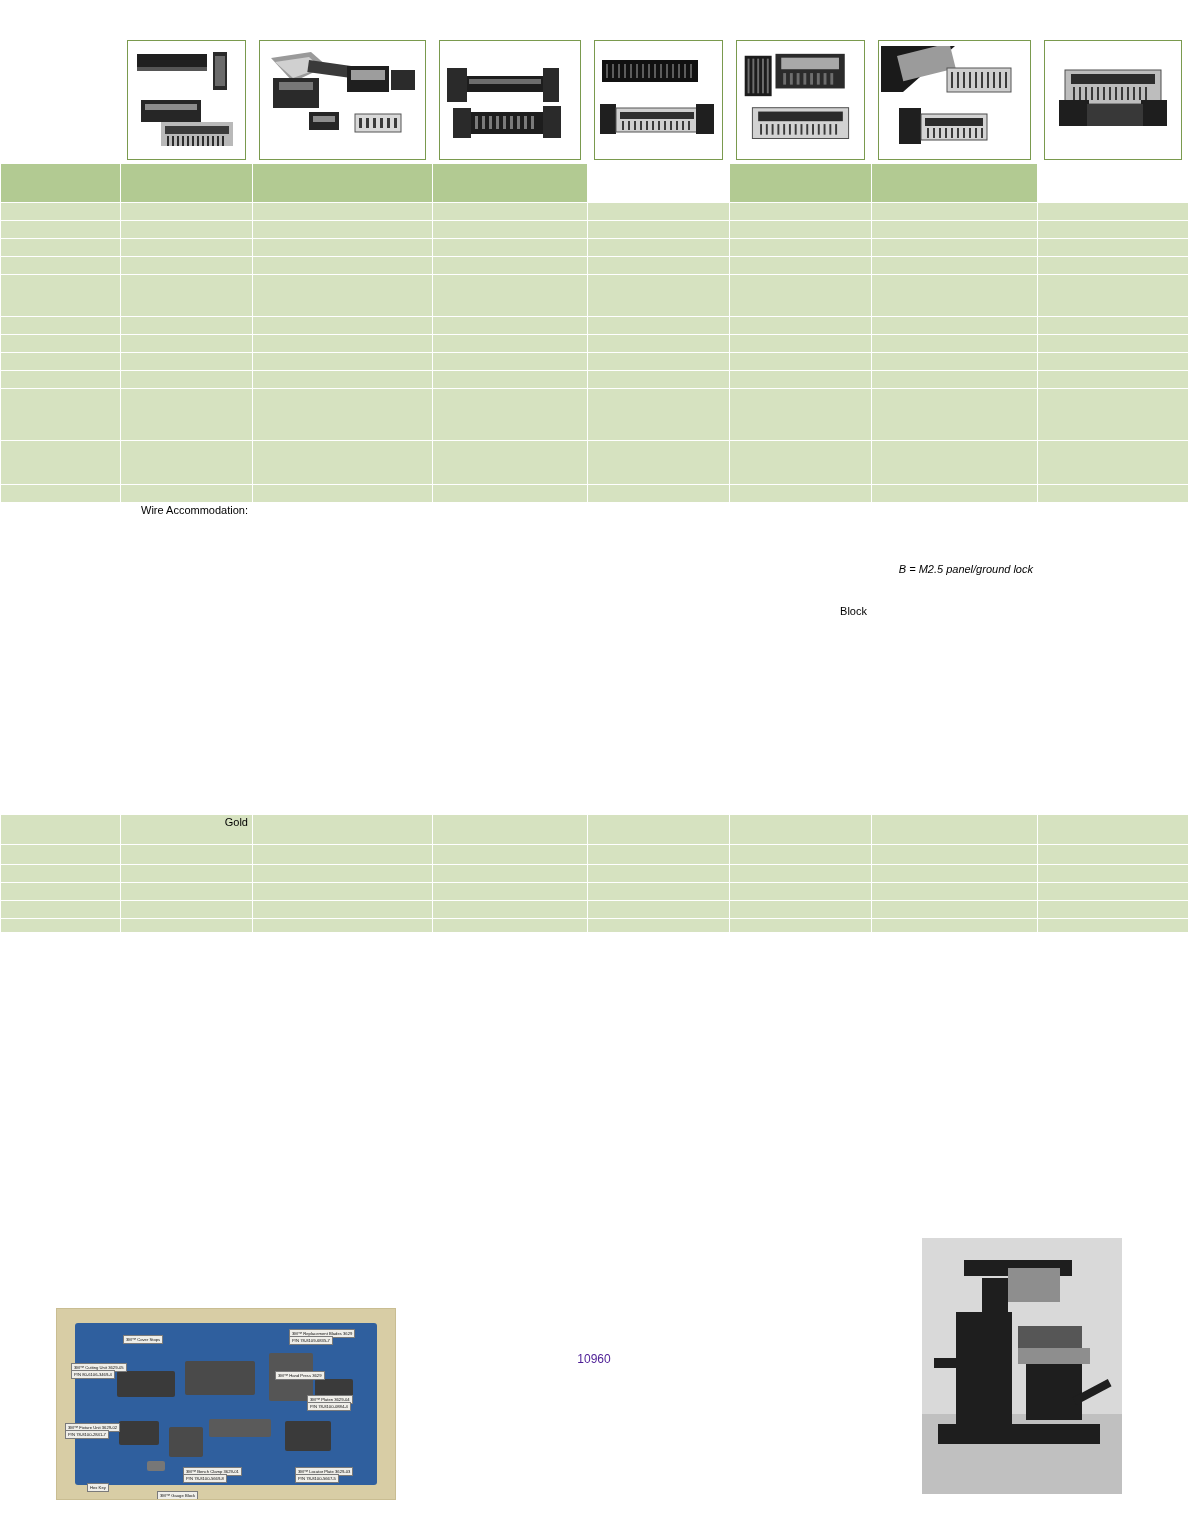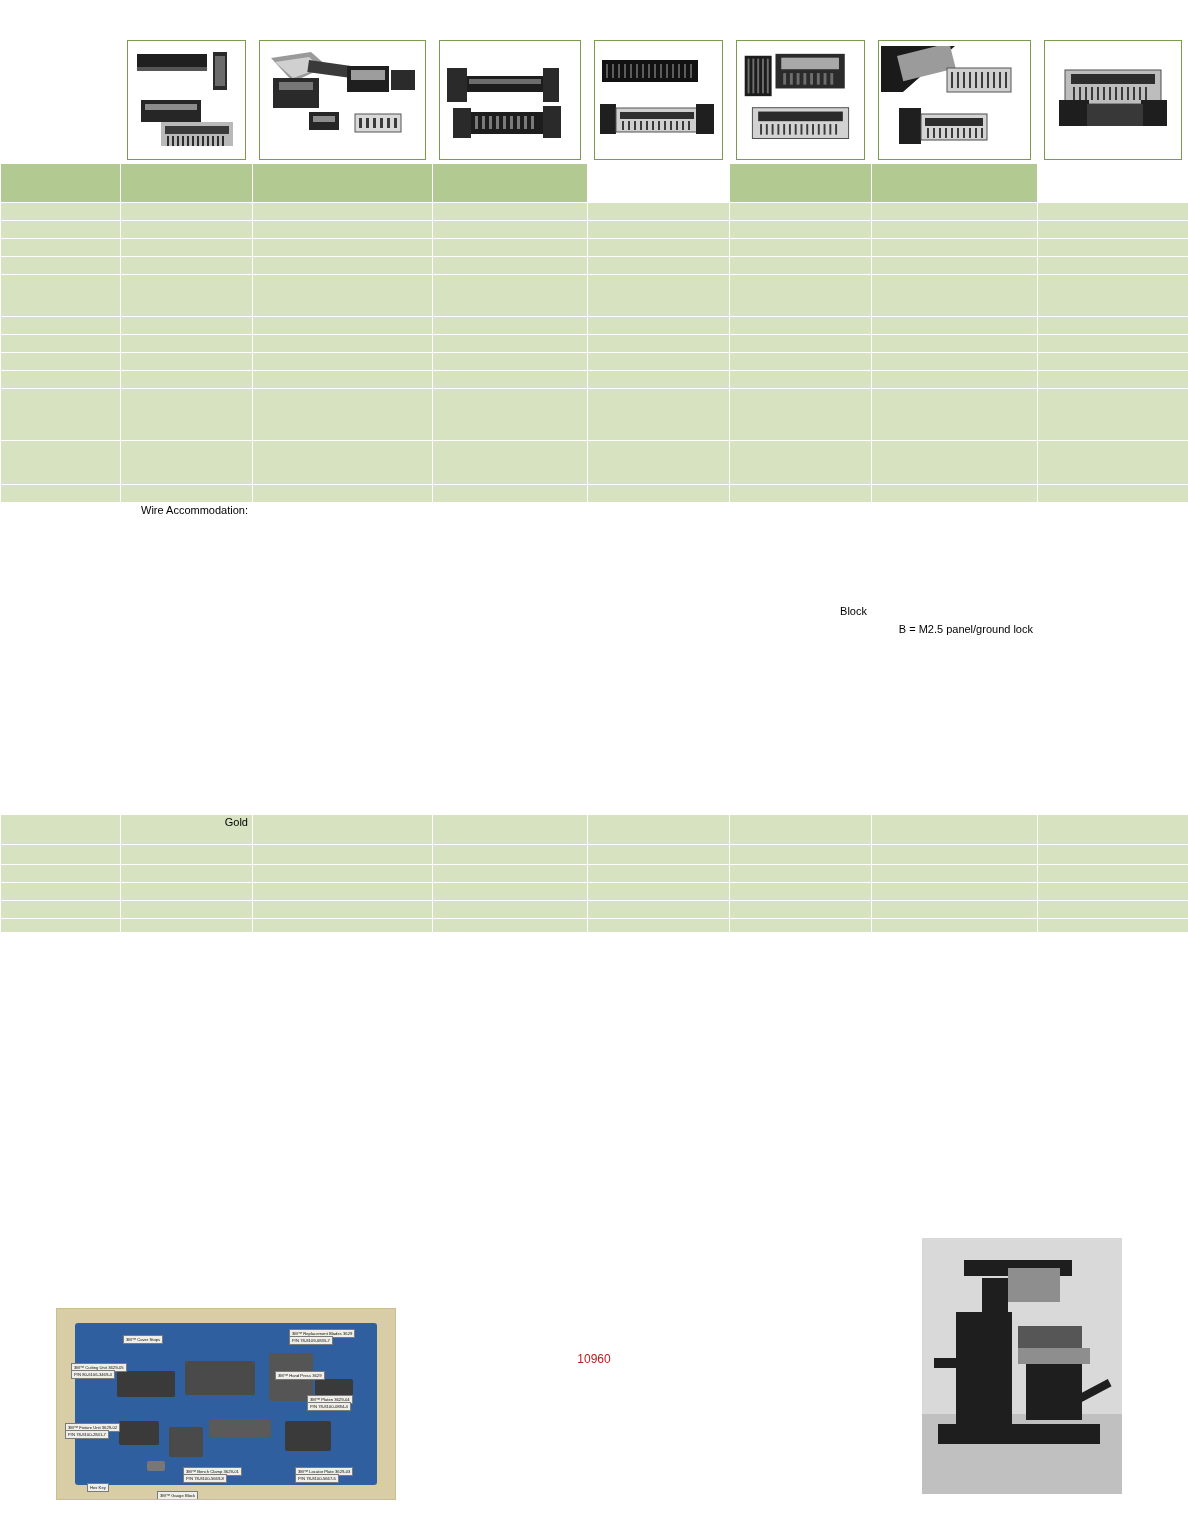--- a/index.html
+++ b/index.html
@@ -170,21 +170,21 @@
   .fig-right .blk.light { background: #8e8e8e; }
   .fig-right .blk.mid { background: #565656; }
 
   .page-number {
     position: absolute;
     left: 0;
     top: 1352px;
     width: 1188px;
     text-align: center;
     font-size: 12px;
-    color: #b91c1c;
+    color: #4c1d95;
   }
 </style>
 </head>
 <body>
 
 <div class="page">
 
   <div class="left-rule"></div>
 
   <table class="spec-table">
@@ -574,21 +574,21 @@
       <td>
         <div class="cell-text right">Wire Accommodation:</div>
       </td>
       <td></td>
       <td></td>
       <td></td>
       <td>
         <div class="cell-text right" style="padding-top:102px">Block</div>
       </td>
       <td>
-        <div class="cell-text right" style="padding-top:120px; white-space:nowrap;">B = M2.5 panel/ground lock</div>
+        <div class="cell-text right" style="padding-top:60px; white-space:nowrap;font-style:italic;">B = M2.5 panel/ground lock</div>
       </td>
       <td></td>
     </tr>
 
     <tr class="d" style="height:30px">
       <td></td>
       <td>
         <div class="cell-text right">Gold</div>
       </td>
       <td></td>

